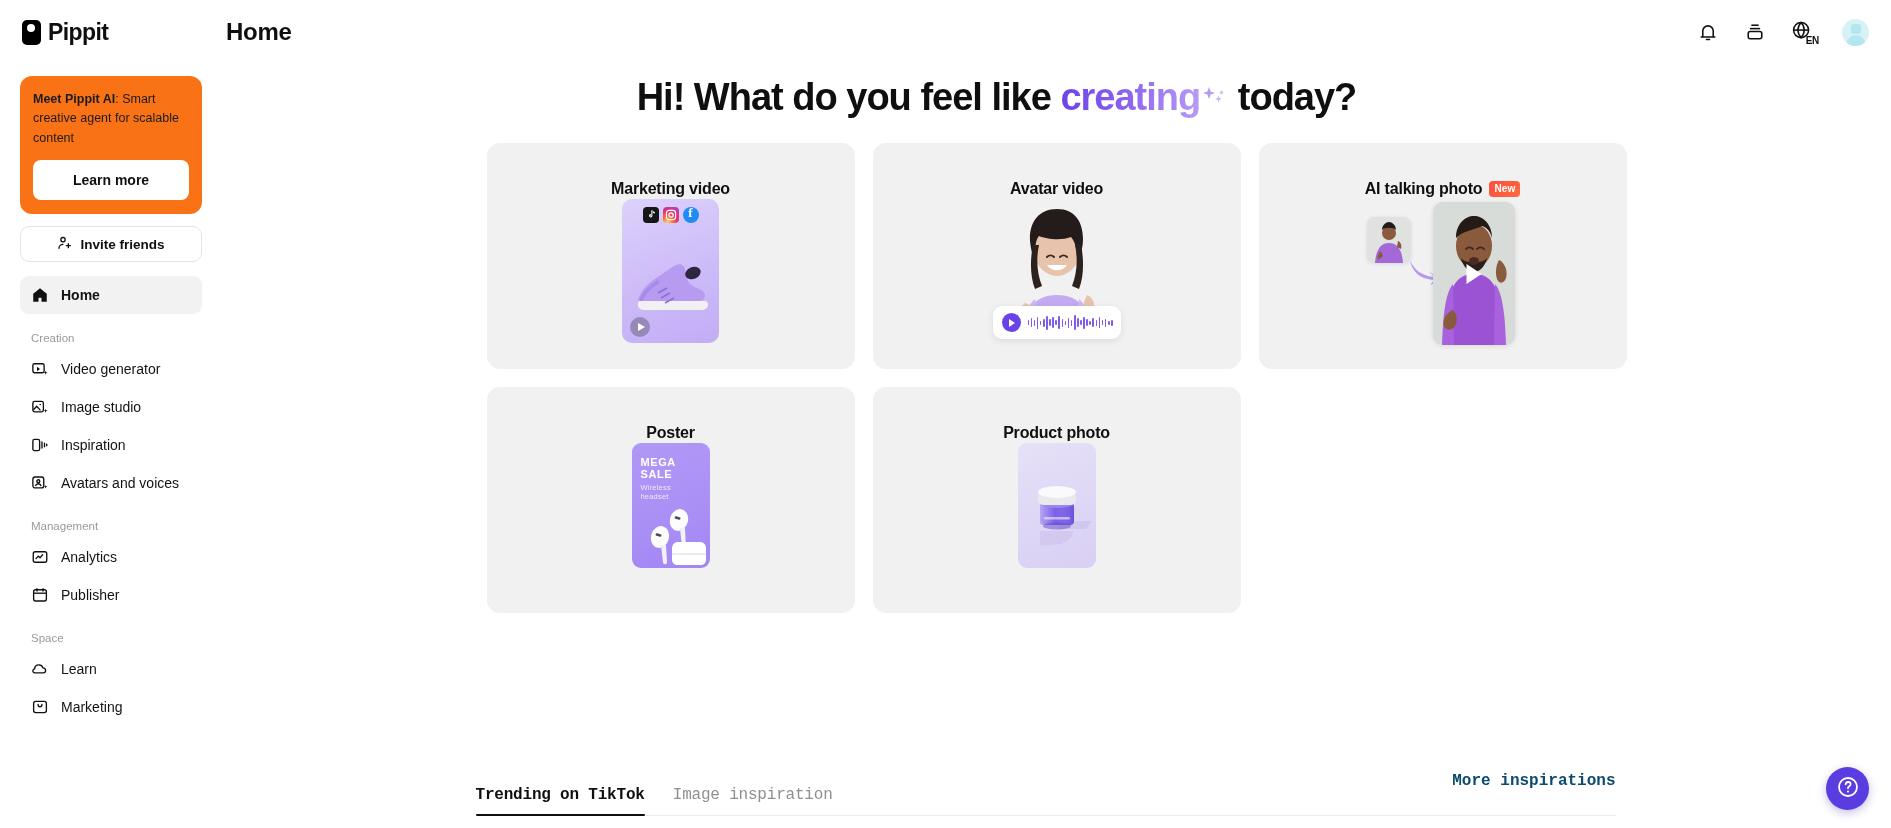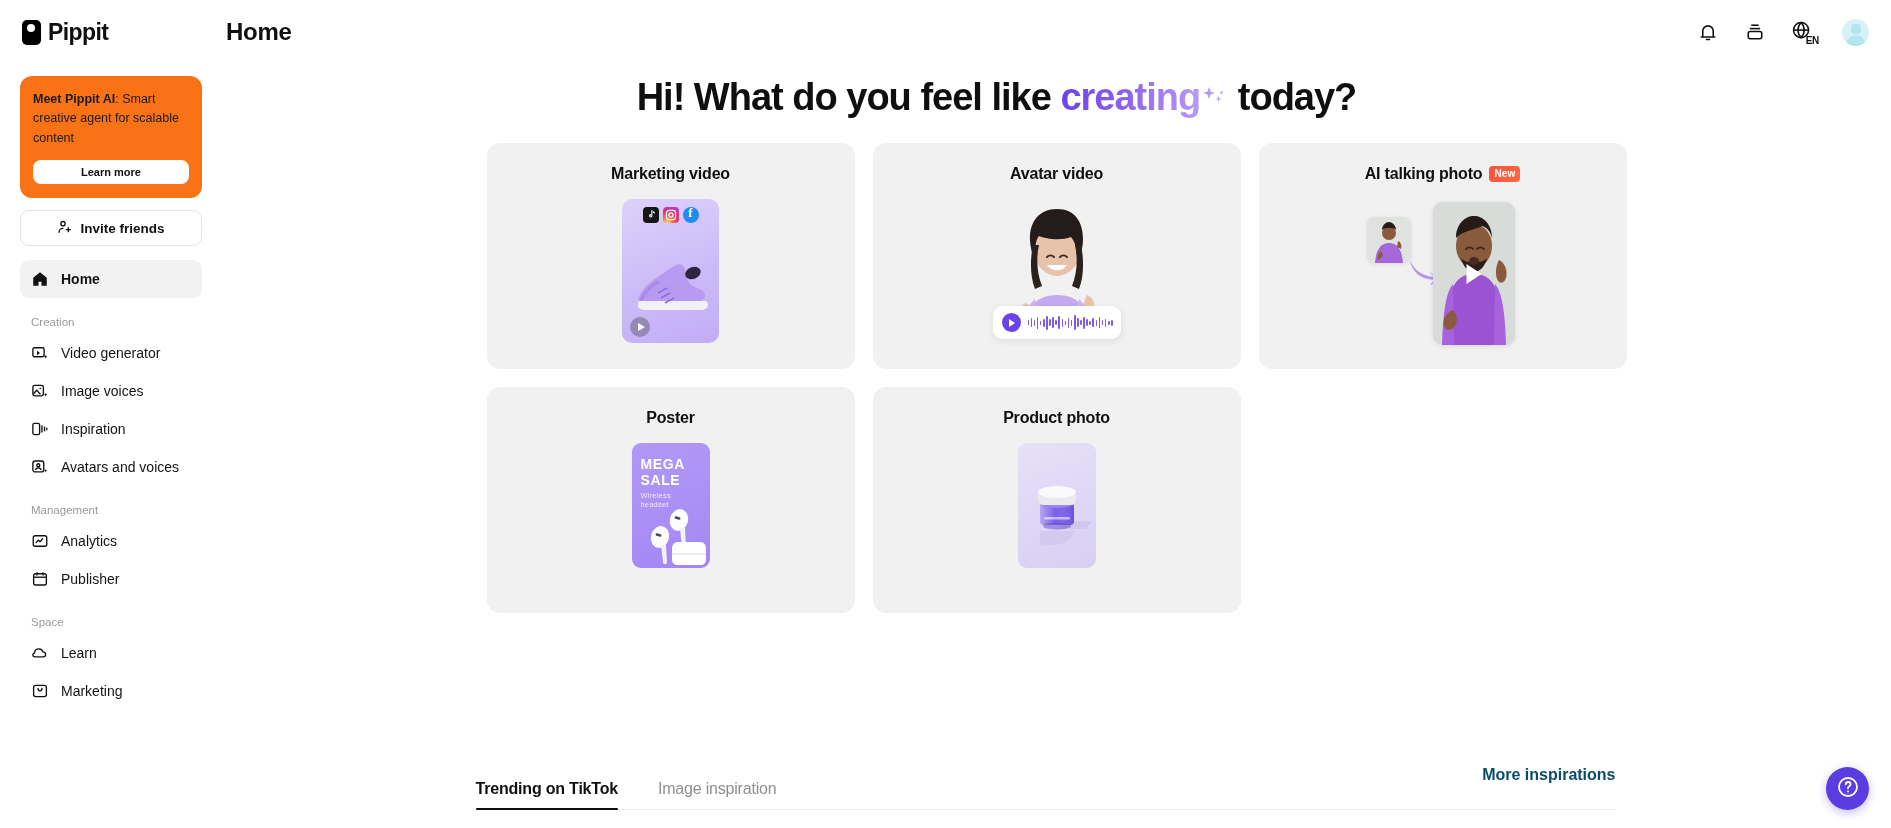--- a/index.html
+++ b/index.html
@@ -37,21 +37,21 @@
     margin-top: 12px;
     background: #f97316;
     border-radius: 12px;
     padding: 14px 13px 14px 13px;
   }
   .promo-text { font-size: 12.5px; line-height: 1.55; color: #1b1b1b; }
   .promo-text b { font-weight: 700; }
   .promo-btn {
     margin-top: 12px; width: 100%;
     background: #fff; border: none; border-radius: 8px;
-    height: 24px; font-size: 11px; font-weight: 700; color: #101010;
+    height: 40px; font-size: 14px; font-weight: 700; color: #101010;
     font-family: "Liberation Sans", sans-serif; cursor: pointer;
   }
 
   .invite {
     margin-top: 12px; width: 100%; height: 36px;
     border: 1px solid #e4e4e4; border-radius: 9px;
     background: #fff; display: flex; align-items: center; justify-content: center; gap: 7px;
     font-size: 13.5px; font-weight: 700; color: #0f0f0f; cursor: pointer;
   }
 
@@ -117,21 +117,21 @@
     gap: 18px;
     padding-right: 0;
   }
   .card {
     background: #f1f1f1; border-radius: 13px; height: 226px;
     position: relative; cursor: pointer; overflow: hidden;
   }
   .card-title {
     text-align: left; padding-top: 22px;
     font-size: 16px; font-weight: 700; letter-spacing: -.2px;
-    display: flex; align-items: center; justify-content: center; gap: 7px;
+    display: flex; align-items: center; justify-content: center; gap: 7px; margin-top: 15px;
   }
   .badge-new {
     background: linear-gradient(135deg,#ff4f3e,#ff6a3d);
     color: #fff; font-size: 10px; font-weight: 700;
     border-radius: 4px; padding: 2px 5px 3px; letter-spacing: .1px;
   }
   .thumb-wrap {
     position: absolute; left: 0; right: 0; top: 56px; bottom: 0;
     display: flex; align-items: flex-start; justify-content: center;
   }
@@ -205,39 +205,39 @@
     border-left: 15px solid #fff; border-top: 10px solid transparent;
     border-bottom: 10px solid transparent;
   }
 
   
   .t-poster {
     width: 78px; height: 125px; border-radius: 9px;
     background: linear-gradient(165deg,#b098f6 0%,#a98ff5 60%,#a286f4 100%);
     position: relative; overflow: hidden; padding: 13px 9px 0;
   }
-  .poster-h { color:#fff; font-size: 14px; font-weight: 700; letter-spacing: .6px; }
+  .poster-h { color:#fff; font-size: 11px; font-weight: 700; letter-spacing: .6px; }
   .poster-s { color:#efe8ff; font-size: 7.5px; margin-top: 3px; letter-spacing: .2px; }
 
   
   .t-product {
     width: 78px; height: 125px; border-radius: 9px;
     background: linear-gradient(160deg,#e6e0f8 0%,#ded6f5 60%,#d8cff3 100%);
     position: relative; overflow: hidden;
   }
 
   
   .bottom {
     position: absolute; left: 0; right: 0; bottom: 0;
     padding: 0 22px 0 0;
   }
   .tabs-row {
-    width: 1140px; margin: 18px auto;
-    display: flex; align-items: flex-end; gap: 40px;
-    border-bottom: 1px solid #ececec; height: 40px;
+    width: 1140px; margin: 12px auto;
+    display: flex; align-items: flex-end; gap: 28px;
+    border-bottom: 1px solid #ececec; height: 40px; font-family: Liberation Mono, monospace;
   }
   .tab {
     font-size: 16px; color: #8f8f8f; cursor: pointer;
     padding-bottom: 11px; position: relative; letter-spacing: -.2px;
   }
   .tab.active { color: #0f0f0f; font-weight: 700; }
   .tab.active::after {
     content: ""; position: absolute; left: 0; right: 0; bottom: -1px;
     height: 2.5px; background: #0f0f0f; border-radius: 2px;
   }
@@ -308,21 +308,21 @@
 
       <div class="nav-item">
         <span class="nav-icon">
           <svg width="18" height="18" viewBox="0 0 24 24" fill="none" stroke="#111" stroke-width="1.8">
             <rect x="2.5" y="4.5" width="14" height="14" rx="2.4"></rect>
             <circle cx="12.3" cy="8.6" r="1.1" fill="#111" stroke="none"></circle>
             <path d="M3.4 15.6 7.6 11l5 5.5"></path>
             <path d="M19.5 14.3l.7 2 2 .7-2 .7-.7 2-.7-2-2-.7 2-.7z" fill="#111" stroke="none"></path>
           </svg>
         </span>
-        <span>Image voices</span>
+        <span>Image studio</span>
       </div>
 
       <div class="nav-item">
         <span class="nav-icon">
           <svg width="18" height="18" viewBox="0 0 24 24" fill="none" stroke="#111" stroke-width="1.8">
             <rect x="2.5" y="4.5" width="9" height="15" rx="2.2"></rect>
             <path d="M14.6 8v8M18 9.6v4.8M21 11v2" stroke-linecap="round"></path>
           </svg>
         </span>
         <span>Inspiration</span>

